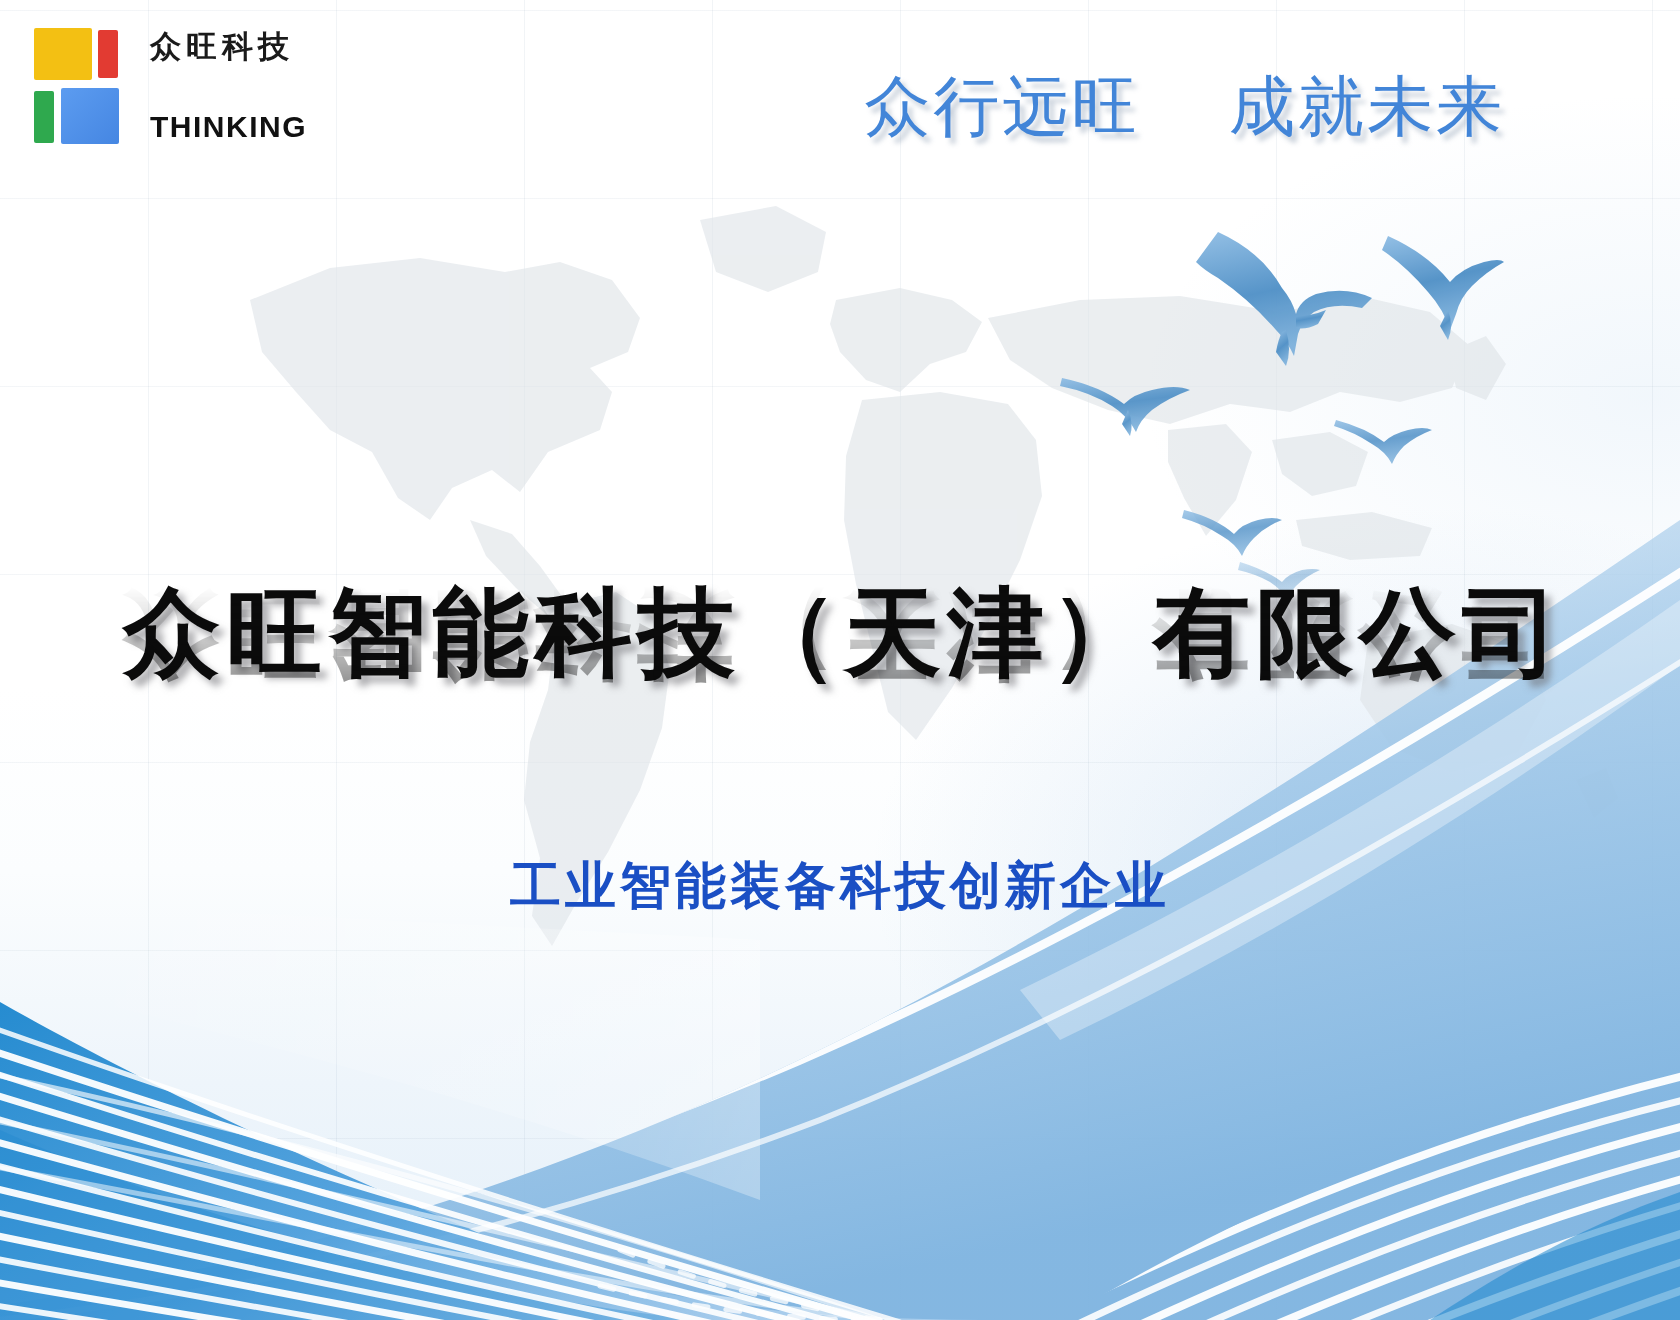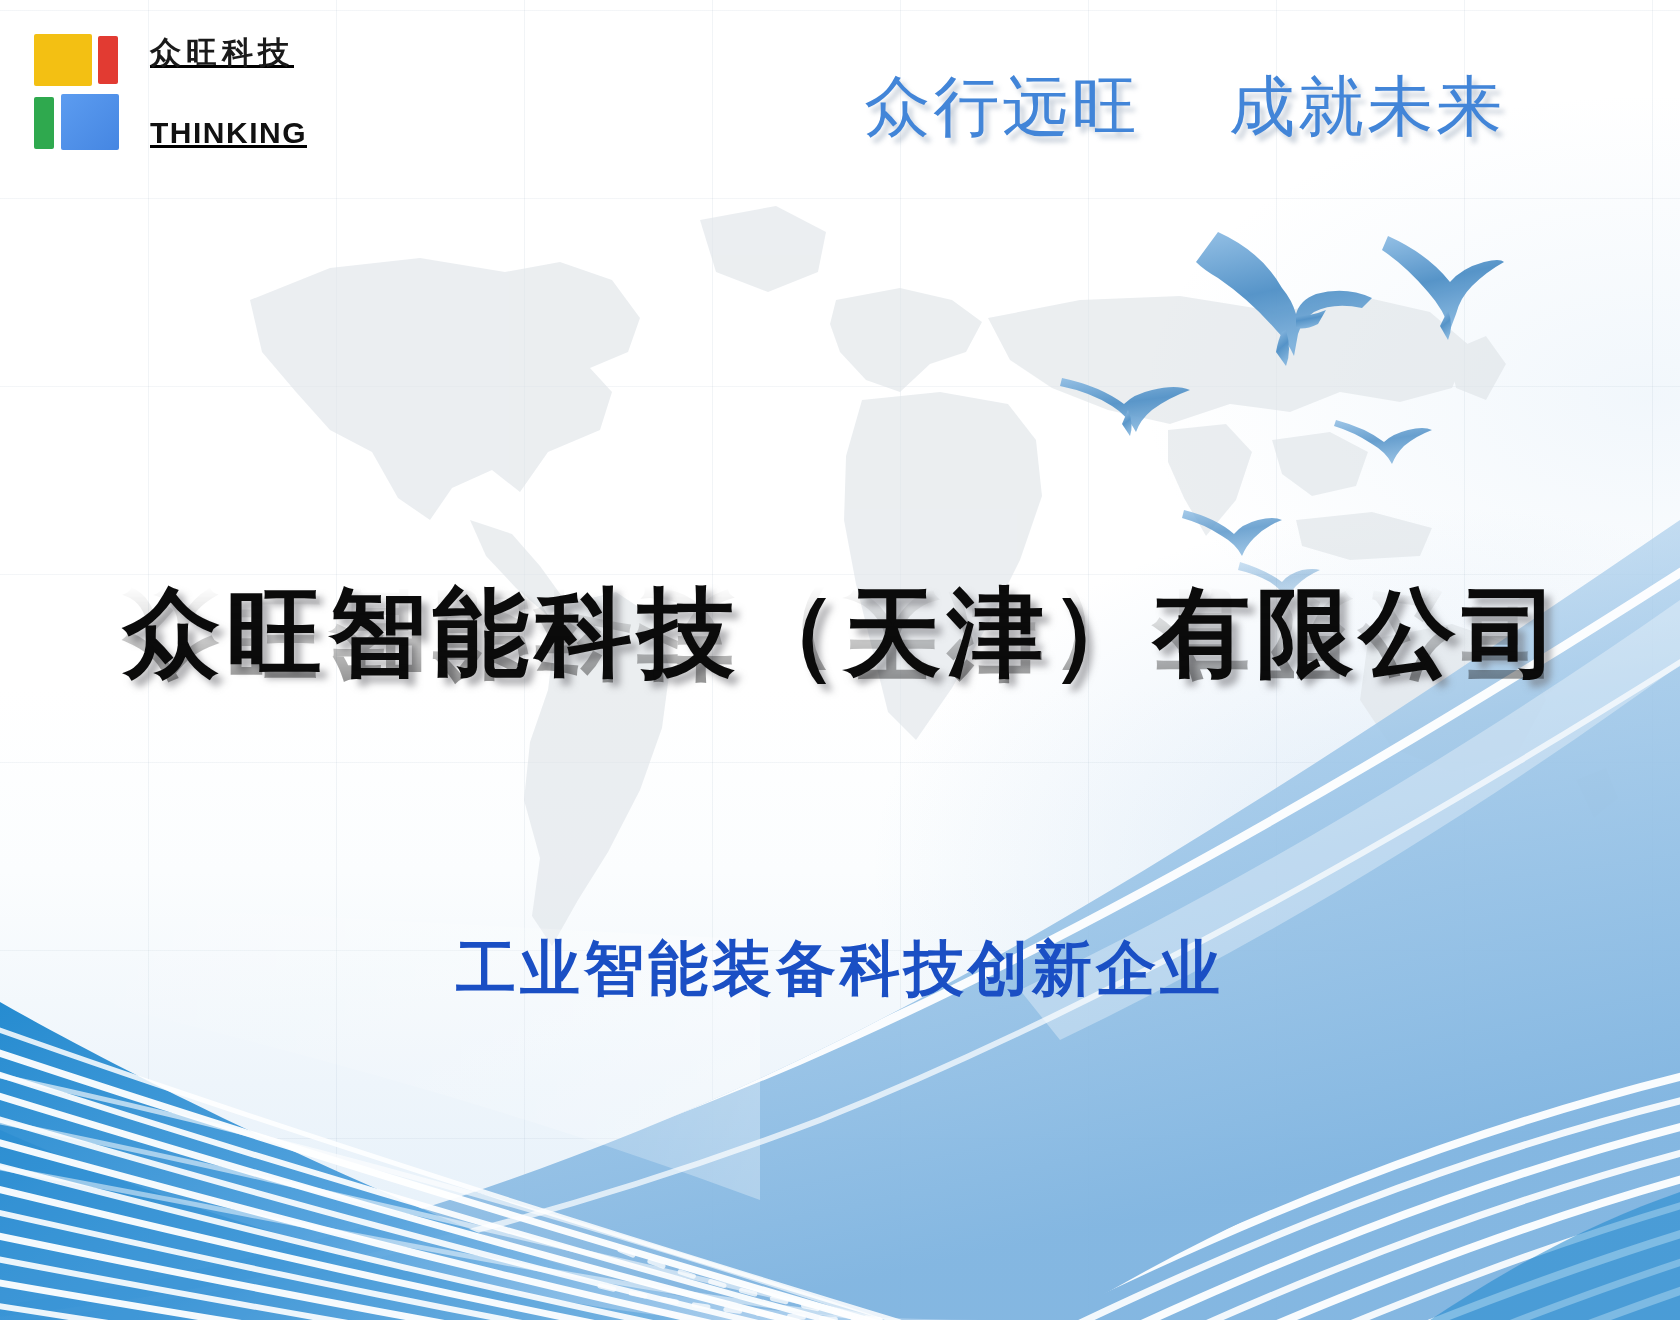--- a/index.html
+++ b/index.html
@@ -48,25 +48,24 @@
 
   .bg-swoosh { }
   .bg-swoosh svg { width: 100%; height: 100%; display: block; }
 
   .bg-birds svg { width: 100%; height: 100%; display: block; }
 
   
   .logo-block {
     position: absolute;
     left: 34px;
-    top: 34px;
+    top: 28px;
     display: flex;
     align-items: center;
     gap: 24px;
-    text-decoration: underline;
   }
   .logo-mark {
     position: relative;
     width: 92px;
     height: 122px;
   }
   .logo-mark i {
     position: absolute;
     display: block;
     border-radius: 2px;
@@ -148,23 +147,23 @@
     -webkit-mask-image: linear-gradient(to top, rgba(0,0,0,0) 2%, rgba(0,0,0,0.25) 38%, rgba(0,0,0,0.82) 100%);
     mask-image: linear-gradient(to top, rgba(0,0,0,0) 2%, rgba(0,0,0,0.25) 38%, rgba(0,0,0,0.82) 100%);
     font-family: "DejaVu Sans", "Liberation Sans", sans-serif;
   }
 
   
   .subtitle {
     position: absolute;
     left: 0;
     right: 0;
-    top: 929px;
+    top: 852px;
     text-align: center;
-    font-size: 60px;
+    font-size: 51px;
     font-weight: 800;
     color: #1A4FC4;
     letter-spacing: 4px;
     white-space: nowrap;
     font-family: "DejaVu Sans", "Liberation Sans", sans-serif;
   }
 </style>
 </head>
 <body>
 

